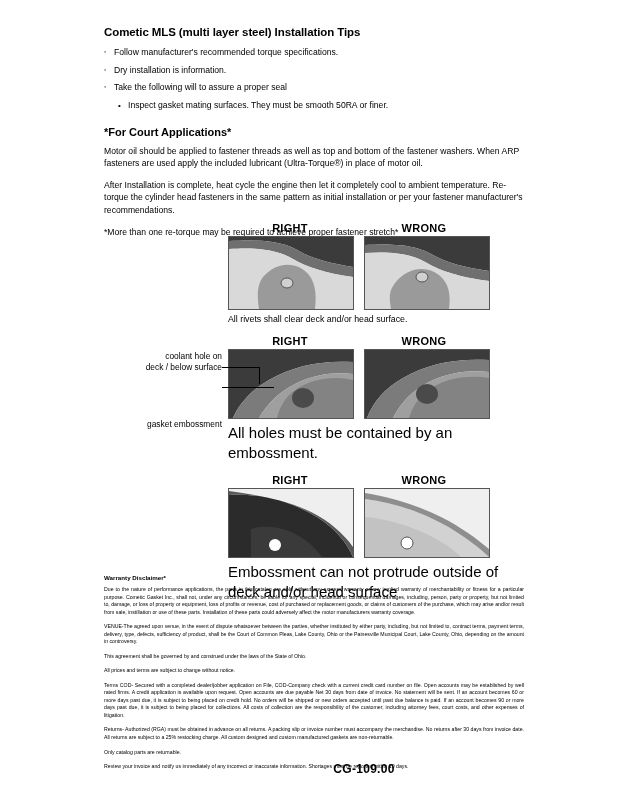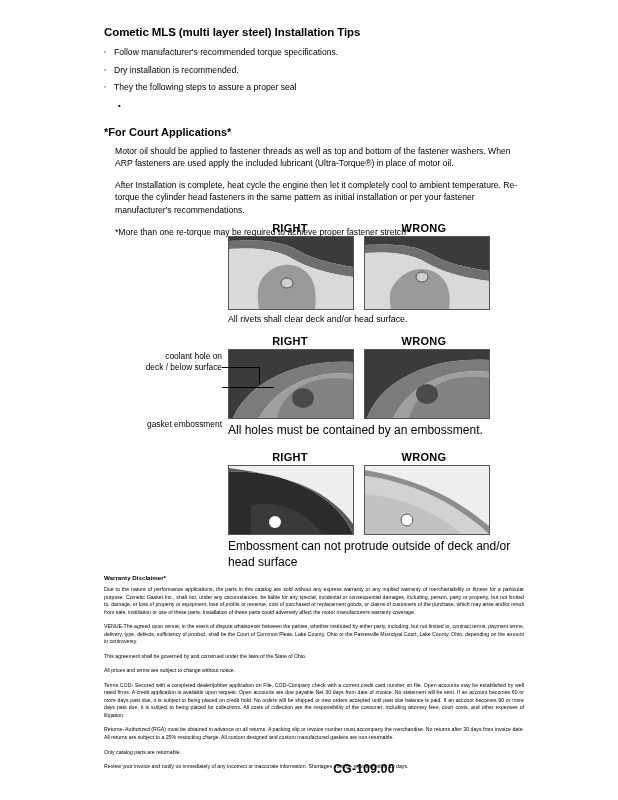--- a/index.html
+++ b/index.html
@@ -51,21 +51,21 @@
   .bullet-mark.solid::before { content: "\2022"; font-size: 8px; }
   .sub-list { margin-left: 14px; }
   h2.subhead {
     font-size: 11px;
     font-weight: bold;
     margin: 14px 0 7px 0;
   }
   p.para {
     font-size: 8.6px;
     line-height: 1.42;
-    margin: 0 0 10px 11px;
+    margin: 0 0 10px 0;
   }
   p.para.tight { margin-bottom: 0; }
   .figures {
     position: absolute;
     left: 104px;
     top: 222px;
     width: 420px;
   }
   .fig-block { margin-bottom: 6px; }
   .fig-labels {
@@ -94,21 +94,21 @@
     position: relative;
     flex: 0 0 124px;
   }
   .fig-box.tall { height: 68px; }
   .fig-box svg { display: block; width: 100%; height: 100%; }
   .fig-caption {
     font-size: 8.8px;
     margin-top: 4px;
     line-height: 1.3;
   }
-  .fig-caption.big { font-size: 12px; }
+  .fig-caption.big { font-size: 15px; }
   .callouts {
     position: absolute;
     left: 0;
     top: 0;
     width: 420px;
     font-size: 8.4px;
     text-align: right;
     pointer-events: none;
   }
   .callout-line {
@@ -154,30 +154,31 @@
 
   <div class="content">
     <h1 class="title">Cometic MLS (multi layer steel) Installation Tips</h1>
 
     <div class="bullet-row">
       <span class="bullet-mark hollow"></span>
       <span>Follow manufacturer's recommended torque specifications.</span>
     </div>
     <div class="bullet-row">
       <span class="bullet-mark hollow"></span>
-      <span>Dry installation is recommended.</span>
+      <span>Dry installation is information.</span>
     </div>
     <div class="bullet-row">
       <span class="bullet-mark hollow"></span>
-      <span>They the following steps to assure a proper seal</span>
+      <span>Take the following will to assure a proper seal</span>
     </div>
 
     <div class="sub-list">
       <div class="bullet-row">
         <span class="bullet-mark solid"></span>
+        <span>Inspect gasket mating surfaces.  They must be smooth 50RA or finer.</span>
       </div>
     </div>
 
     <h2 class="subhead">*For Court Applications*</h2>
     <p class="para">Motor oil should be applied to fastener threads as well as top and bottom of the fastener washers. When ARP fasteners are used apply the included lubricant (Ultra-Torque®) in place of motor oil.</p>
     <p class="para">After Installation is complete, heat cycle the engine then let it completely cool to ambient temperature. Re-torque the cylinder head fasteners in the same pattern as initial installation or per your fastener manufacturer's recommendations.</p>
     <p class="para tight">*More than one re-torque may be required to achieve proper fastener stretch*</p>
   </div>
 
   <div class="figures">

